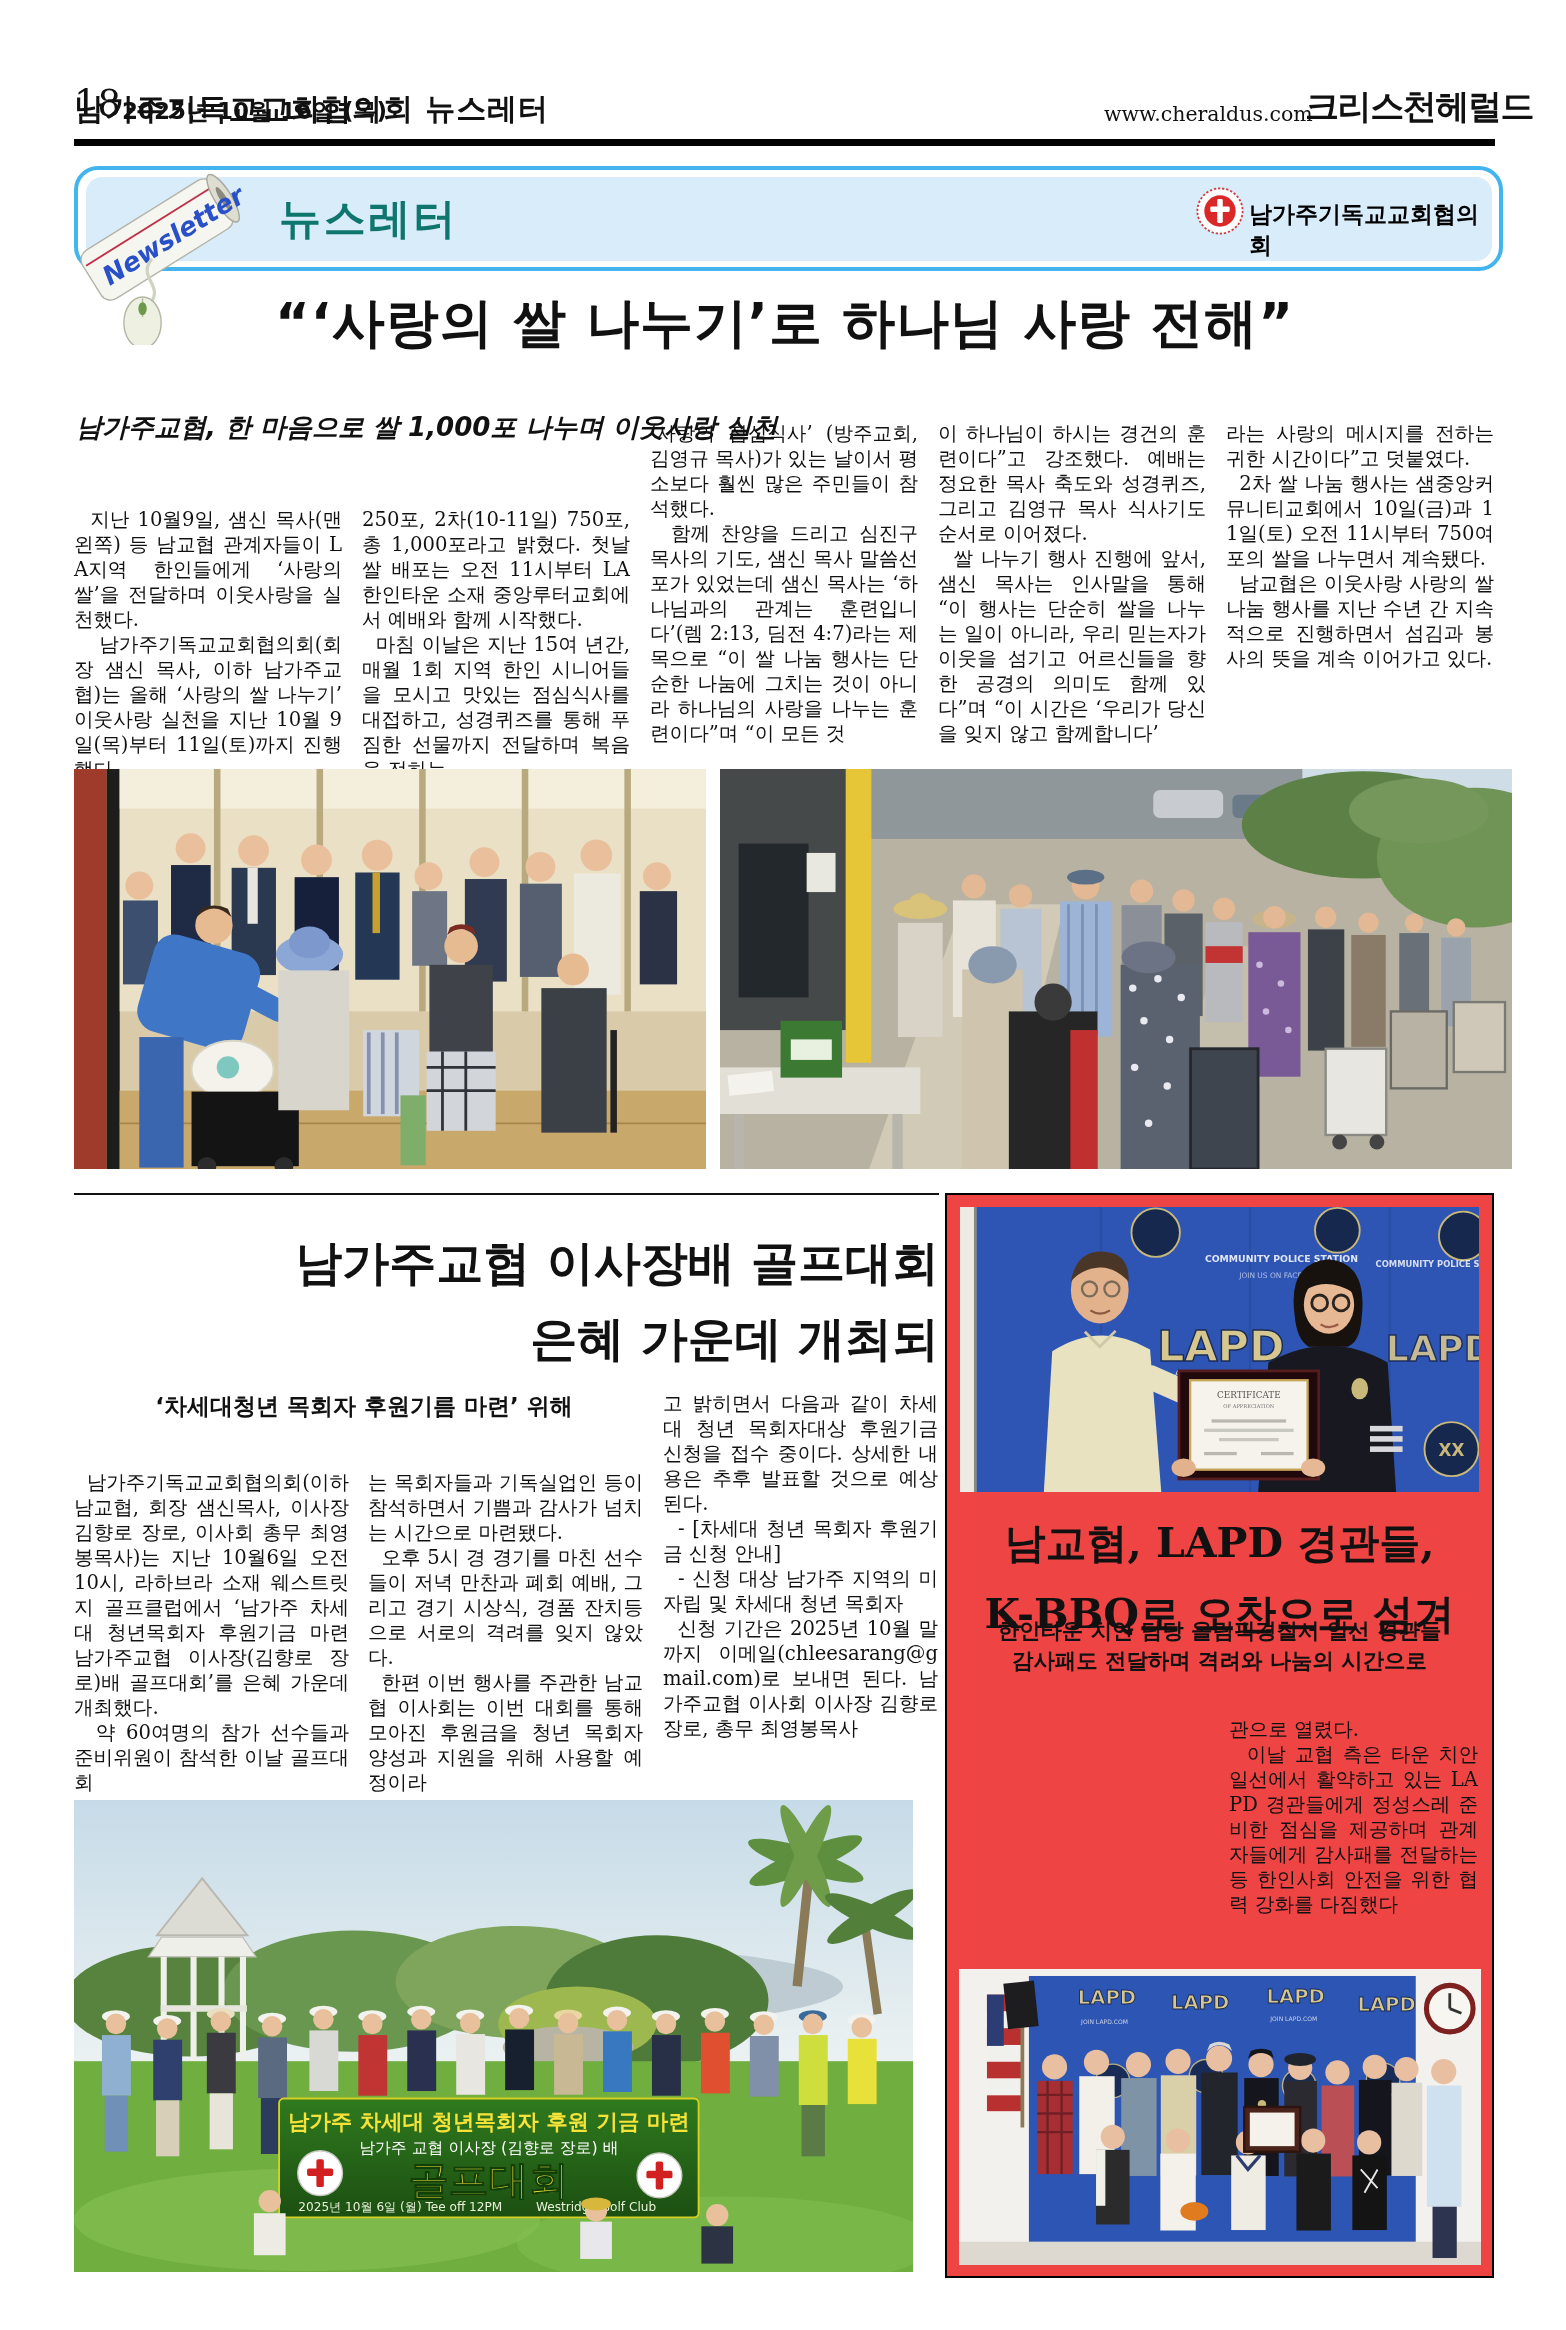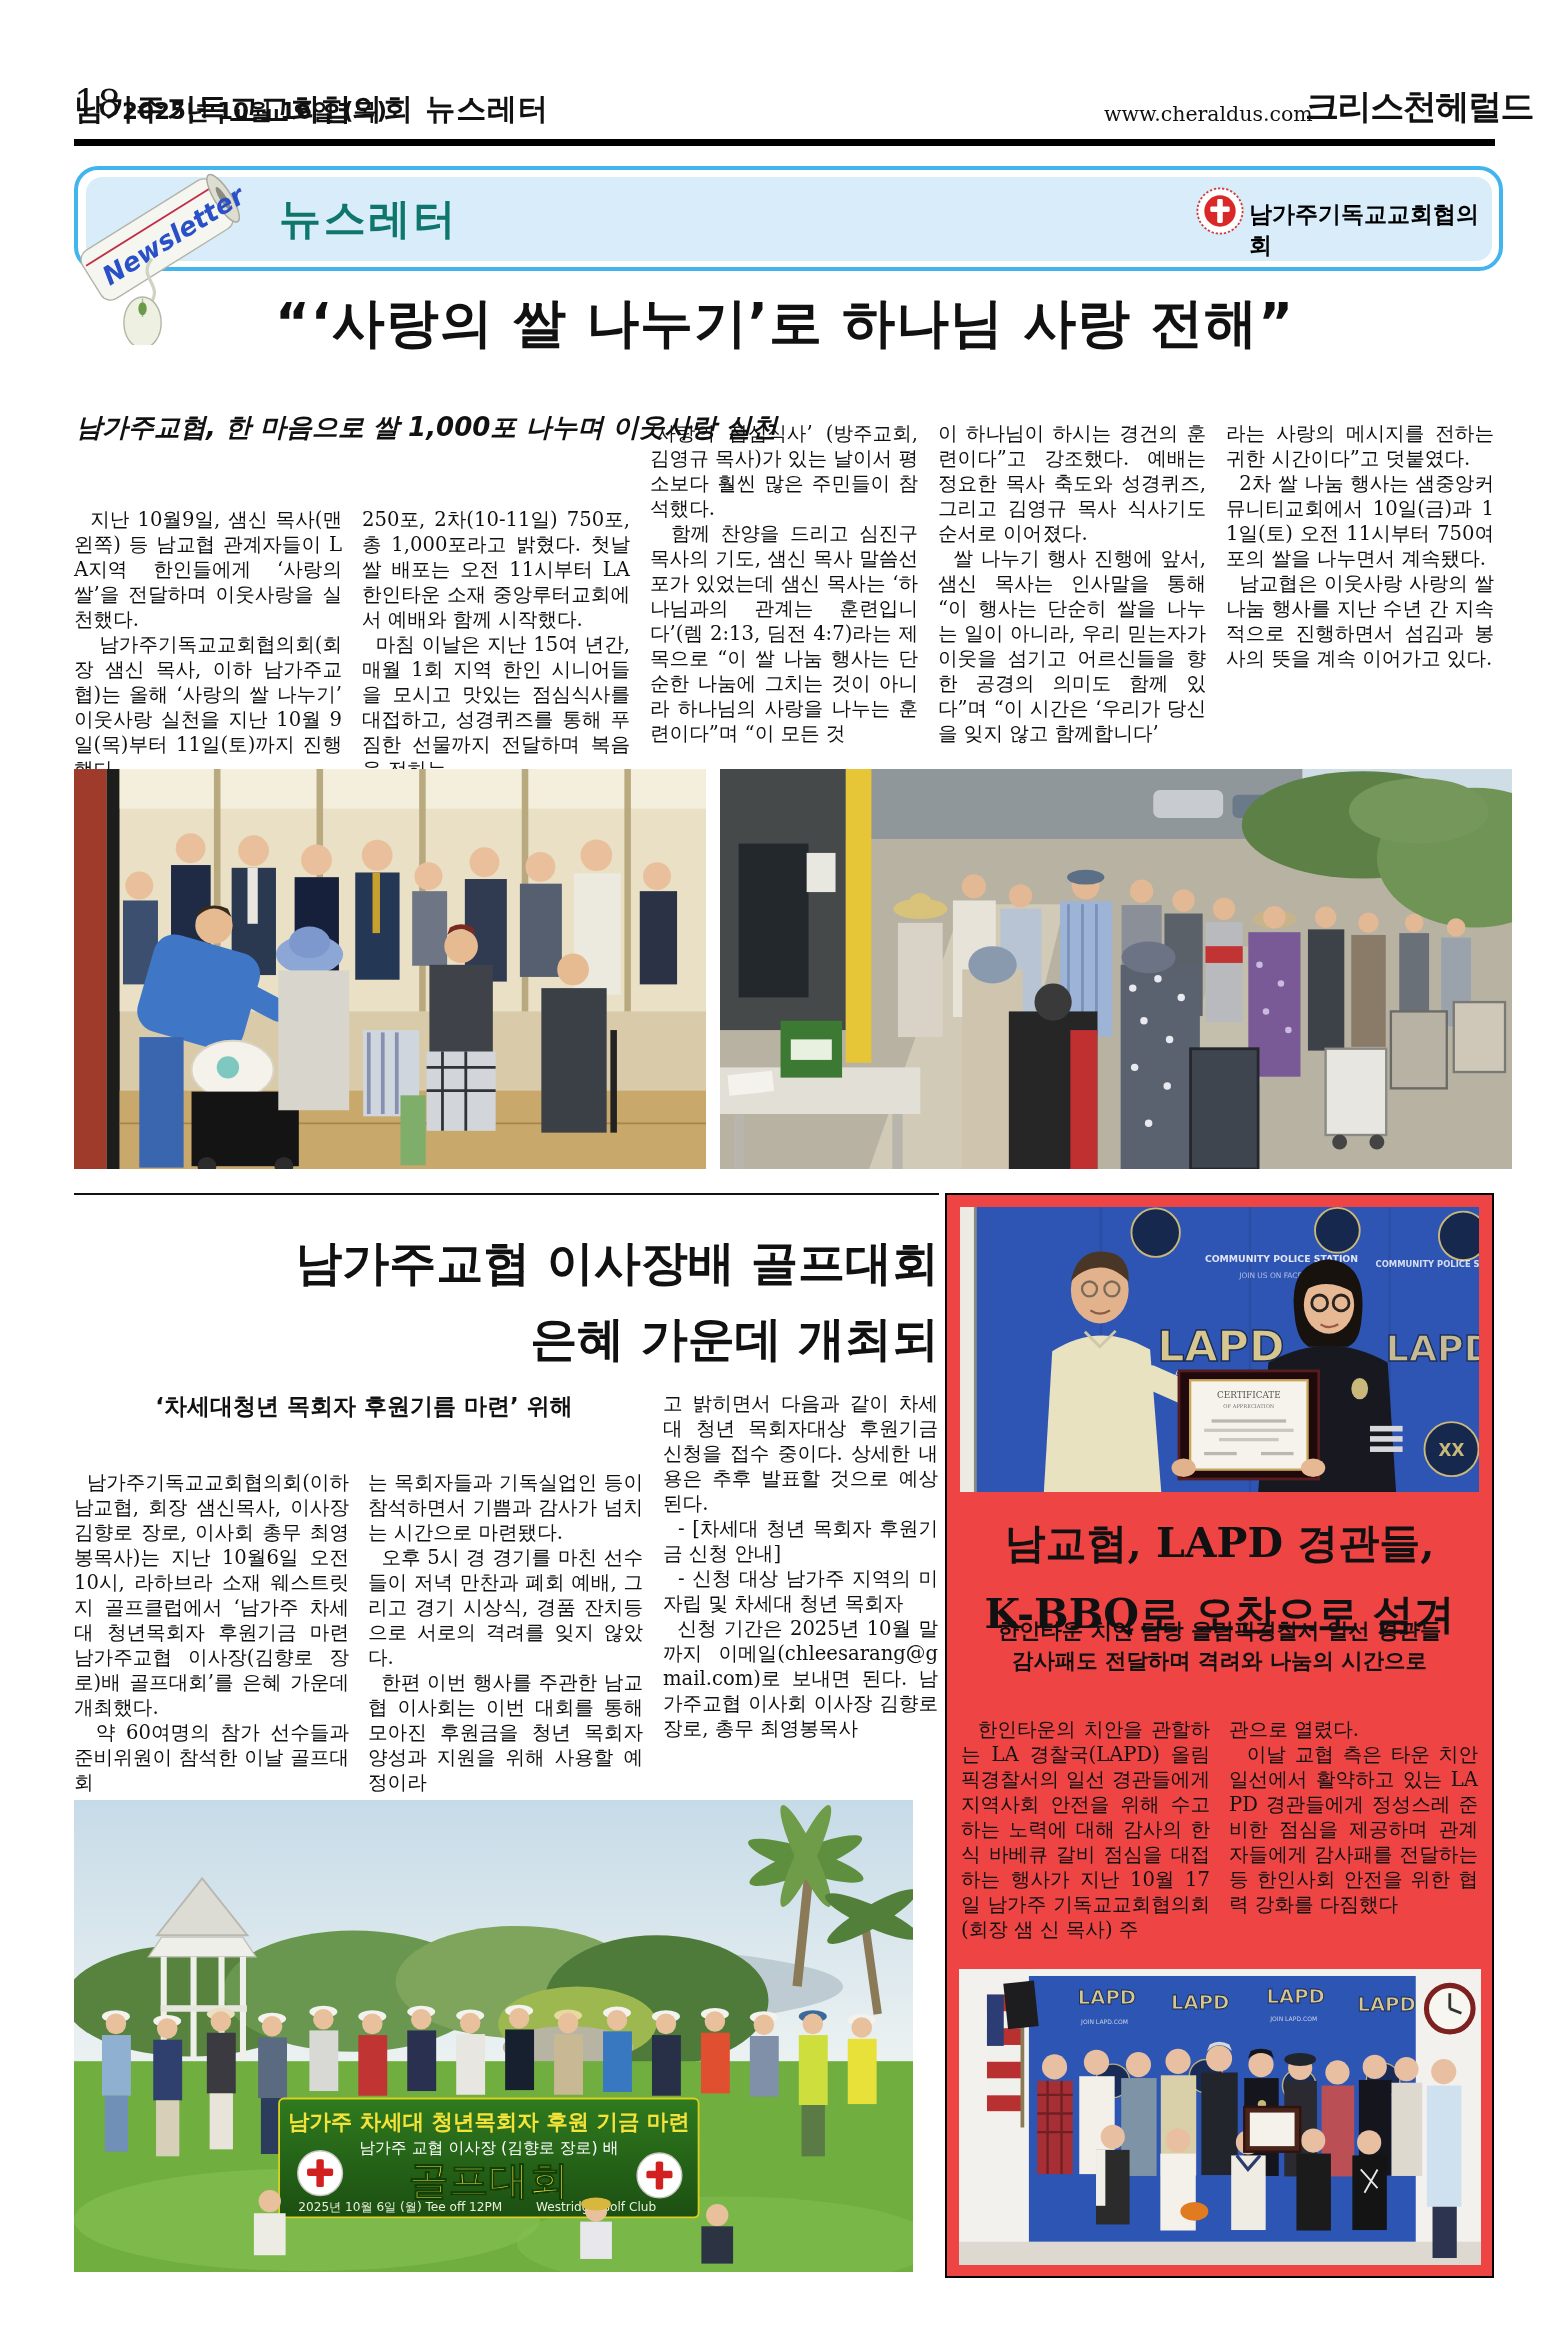--- a/index.html
+++ b/index.html
@@ -507,21 +507,20 @@
     </svg>
 
     <div class="lheadline">
       <div>남교협, LAPD 경관들,</div>
       <div>K-BBQ로 오찬으로 섬겨</div>
     </div>
     <div class="lsubhead sans">
       <div>한인타운 치안 담당 올림픽경찰서 일선 경관들</div>
       <div>감사패도 전달하며 격려와 나눔의 시간으로</div>
     </div>
-    <div class="body-col l1">&nbsp;&nbsp;한인타운의 치안을 관할하는 LA 경찰국(LAPD) 올림픽경찰서의 일선 경관들에게 지역사회 안전을 위해 수고하는 노력에 대해 감사의 한식 바베큐 갈비 점심을 대접하는 행사가 지난 10월 17일 남가주 기독교교회협의회(회장 샘 신 목사) 주</div>
     <div class="body-col l2">관으로 열렸다.
 &nbsp;&nbsp;이날 교협 측은 타운 치안 일선에서 활약하고 있는 LAPD 경관들에게 정성스레 준비한 점심을 제공하며 관계자들에게 감사패를 전달하는 등 한인사회 안전을 위한 협력 강화를 다짐했다</div>
 
     <svg class="phgroup" viewBox="0 0 1120 635" preserveAspectRatio="none">
       <rect width="1120" height="635" fill="#f3f1ed"></rect>
       <rect x="0" y="585" width="1120" height="50" fill="#ded9d0"></rect>
       <rect x="150" y="15" width="830" height="570" fill="#2d55b4"></rect>
       <g font-family="DejaVu Sans, sans-serif">
         <text x="255" y="75" font-size="42" font-weight="bold" fill="#d6c690" stroke="#1a2a50" stroke-width="2">LAPD</text>
         <text x="455" y="85" font-size="42" font-weight="bold" fill="#d6c690" stroke="#1a2a50" stroke-width="2">LAPD</text>

